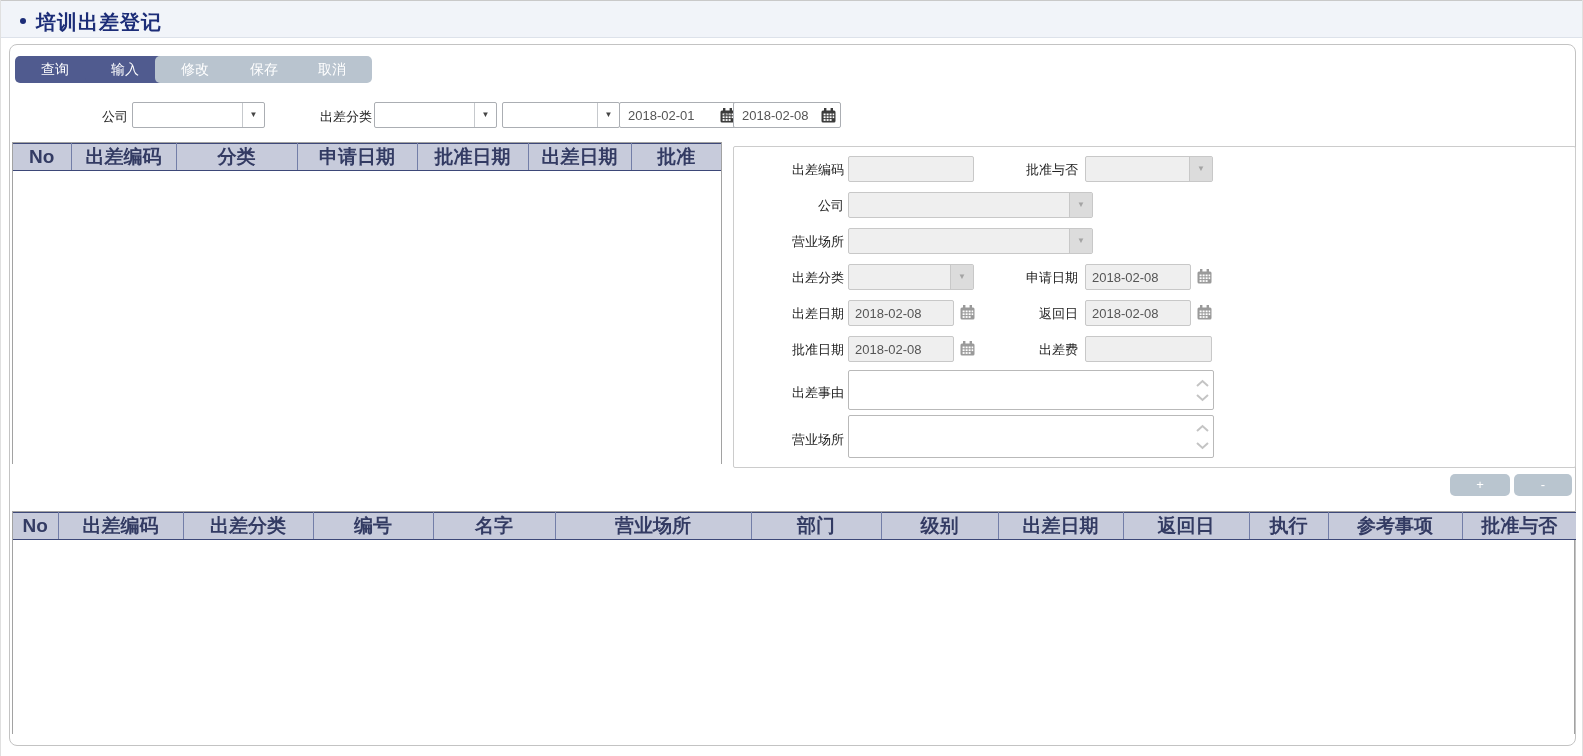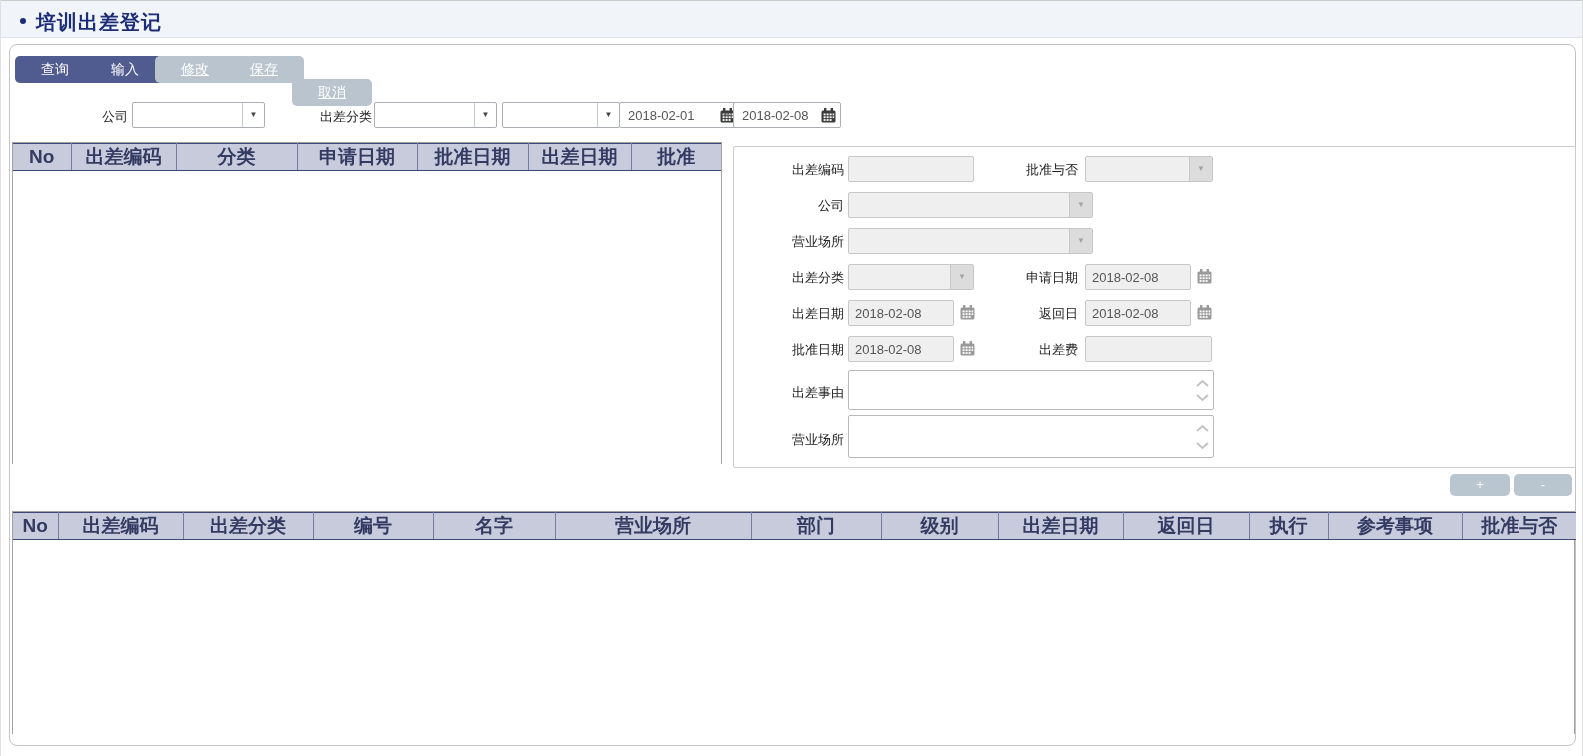--- a/index.html
+++ b/index.html
@@ -15,21 +15,21 @@
   .bullet { position:absolute; left:19px; top:17px; width:6px; height:6px; border-radius:50%; background:#1c2d78; }
   .page-title { position:absolute; left:35px; top:8px; font-size:20px; font-weight:bold; color:#1c2d78; letter-spacing:1px; }
   
   .container { position:absolute; left:8px; top:44px; width:1567px; height:702px;
                background:#fff; border:1px solid #c3c3c3; border-radius:8px; }
   
   .btn { position:absolute; top:11px; width:80px; height:27px; border:none; border-radius:5px;
          color:#fff; font-size:14px; text-align:center; line-height:27px; cursor:pointer;
          font-family:inherit; }
   .btn.on  { background:#505b8f; }
-  .btn.off { background:#b9c4cf;text-decoration:underline; }
+  .btn.off { background:#b9c4cf; }
   
   .flabel { position:absolute; font-size:13px; color:#222; text-align:right; top:63px; }
   .dd { position:absolute; top:57px; height:26px; background:#fff; border:1px solid #abaeb3; border-radius:2px; }
   .dd .arrow { position:absolute; right:0; top:0; width:22px; height:100%; border-left:1px solid #c6c9cd;
                text-align:center; line-height:24px; font-size:8px; color:#444; }
   .datebox { position:absolute; top:57px; height:26px; background:#fff; border:1px solid #abaeb3; border-radius:2px;
              font-size:13px; color:#555; }
   .datebox .dtext { position:absolute; left:8px; top:5px; }
   .datebox .cal { position:absolute; right:4px; top:5px; }
   .tilde { position:absolute; top:62px; font-size:13px; color:#555; }
@@ -65,21 +65,21 @@
   <span class="bullet"></span>
   <span class="page-title">培训出差登记</span>
 </div>
 
 <div class="container">
 
   <button class="btn on" style="left:5px;">查询</button>
   <button class="btn on" style="left:75px;">输入</button>
   <button class="btn off" style="left:145px;">修改</button>
   <button class="btn off" style="left:214px;">保存</button>
-  <button class="btn off" style="left:282px;margin-top:23px;">取消</button>
+  <button class="btn off" style="left:282px;">取消</button>
 
   <span class="flabel" style="left:60px; width:58px;">公司</span>
   <div class="dd" style="left:122px; width:133px;">
     <span></span>
     <span class="arrow">▼</span>
   </div>
 
   <span class="flabel" style="left:290px; width:72px;">出差分类</span>
   <div class="dd" style="left:364px; width:123px;">
     <span></span>

